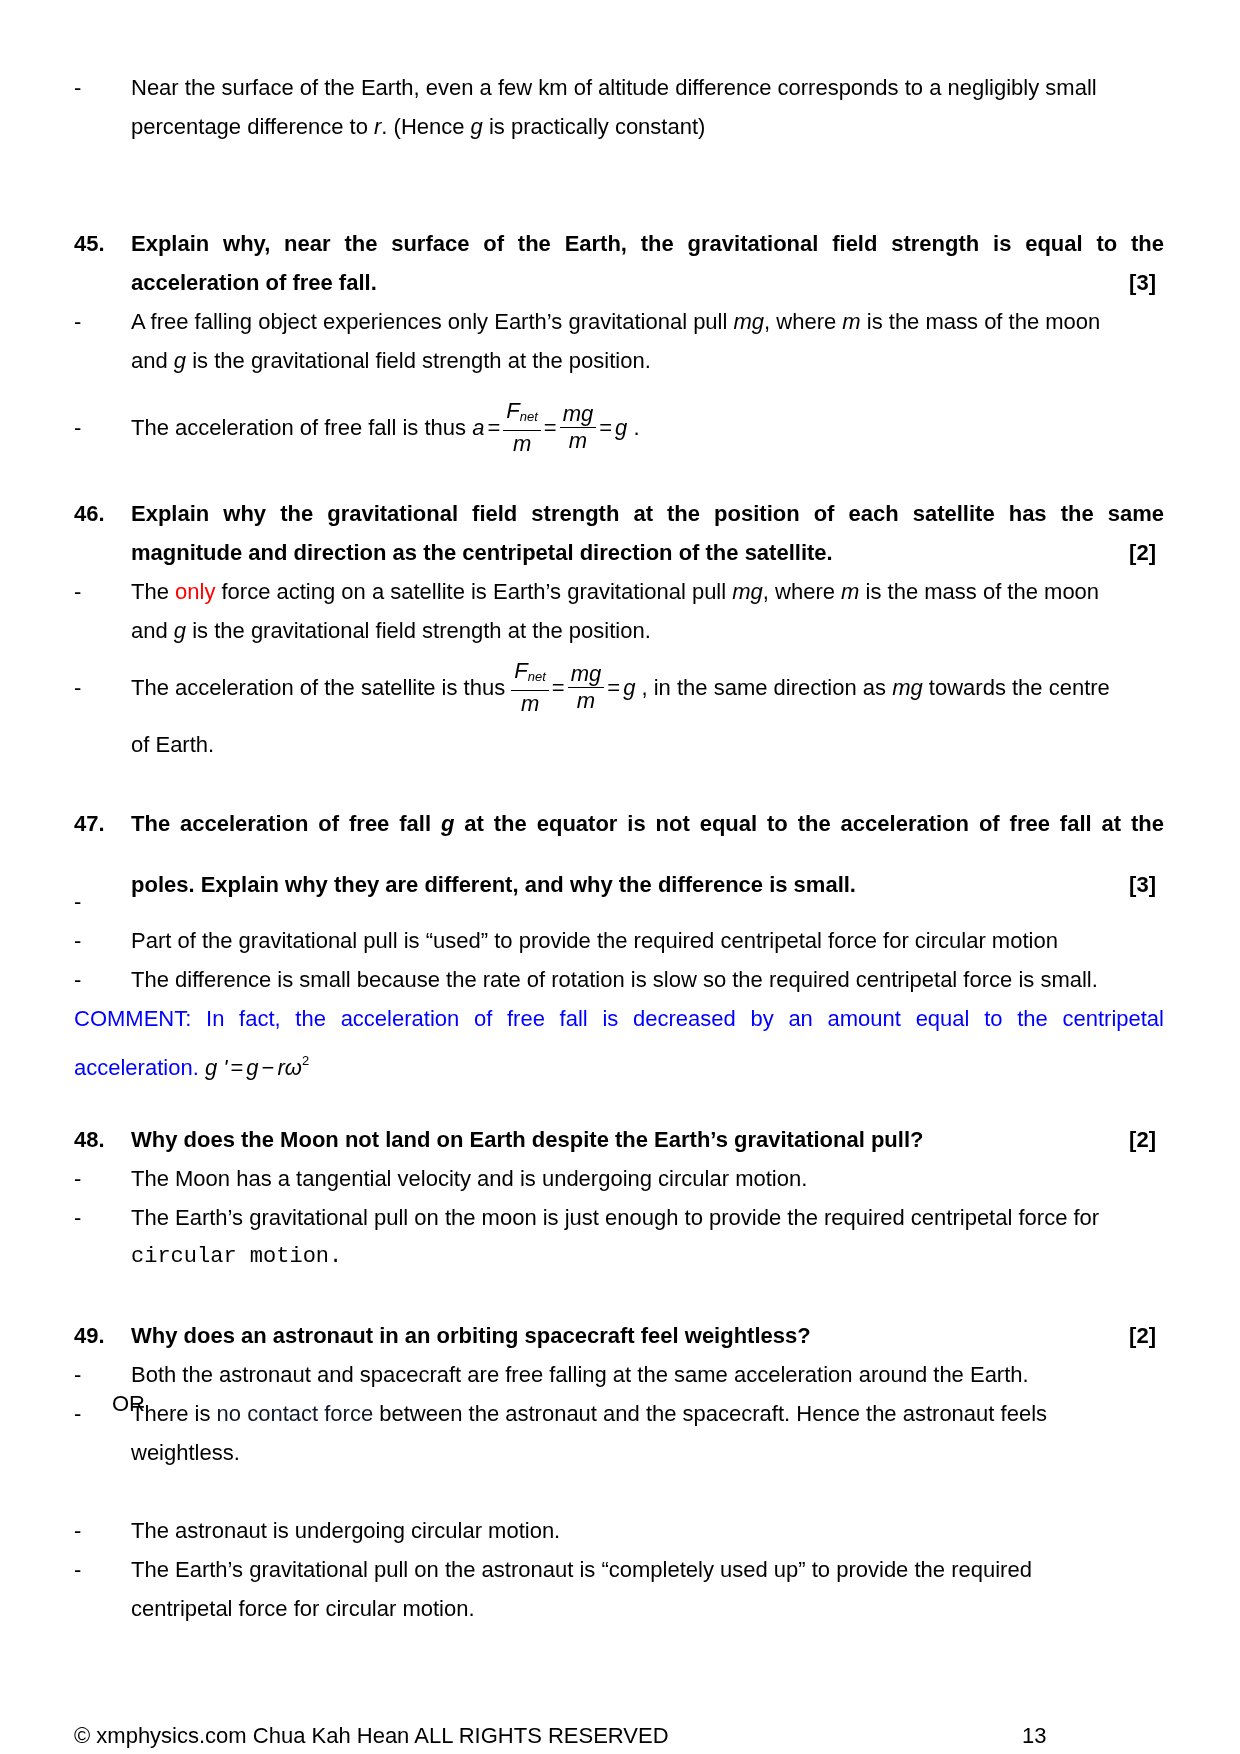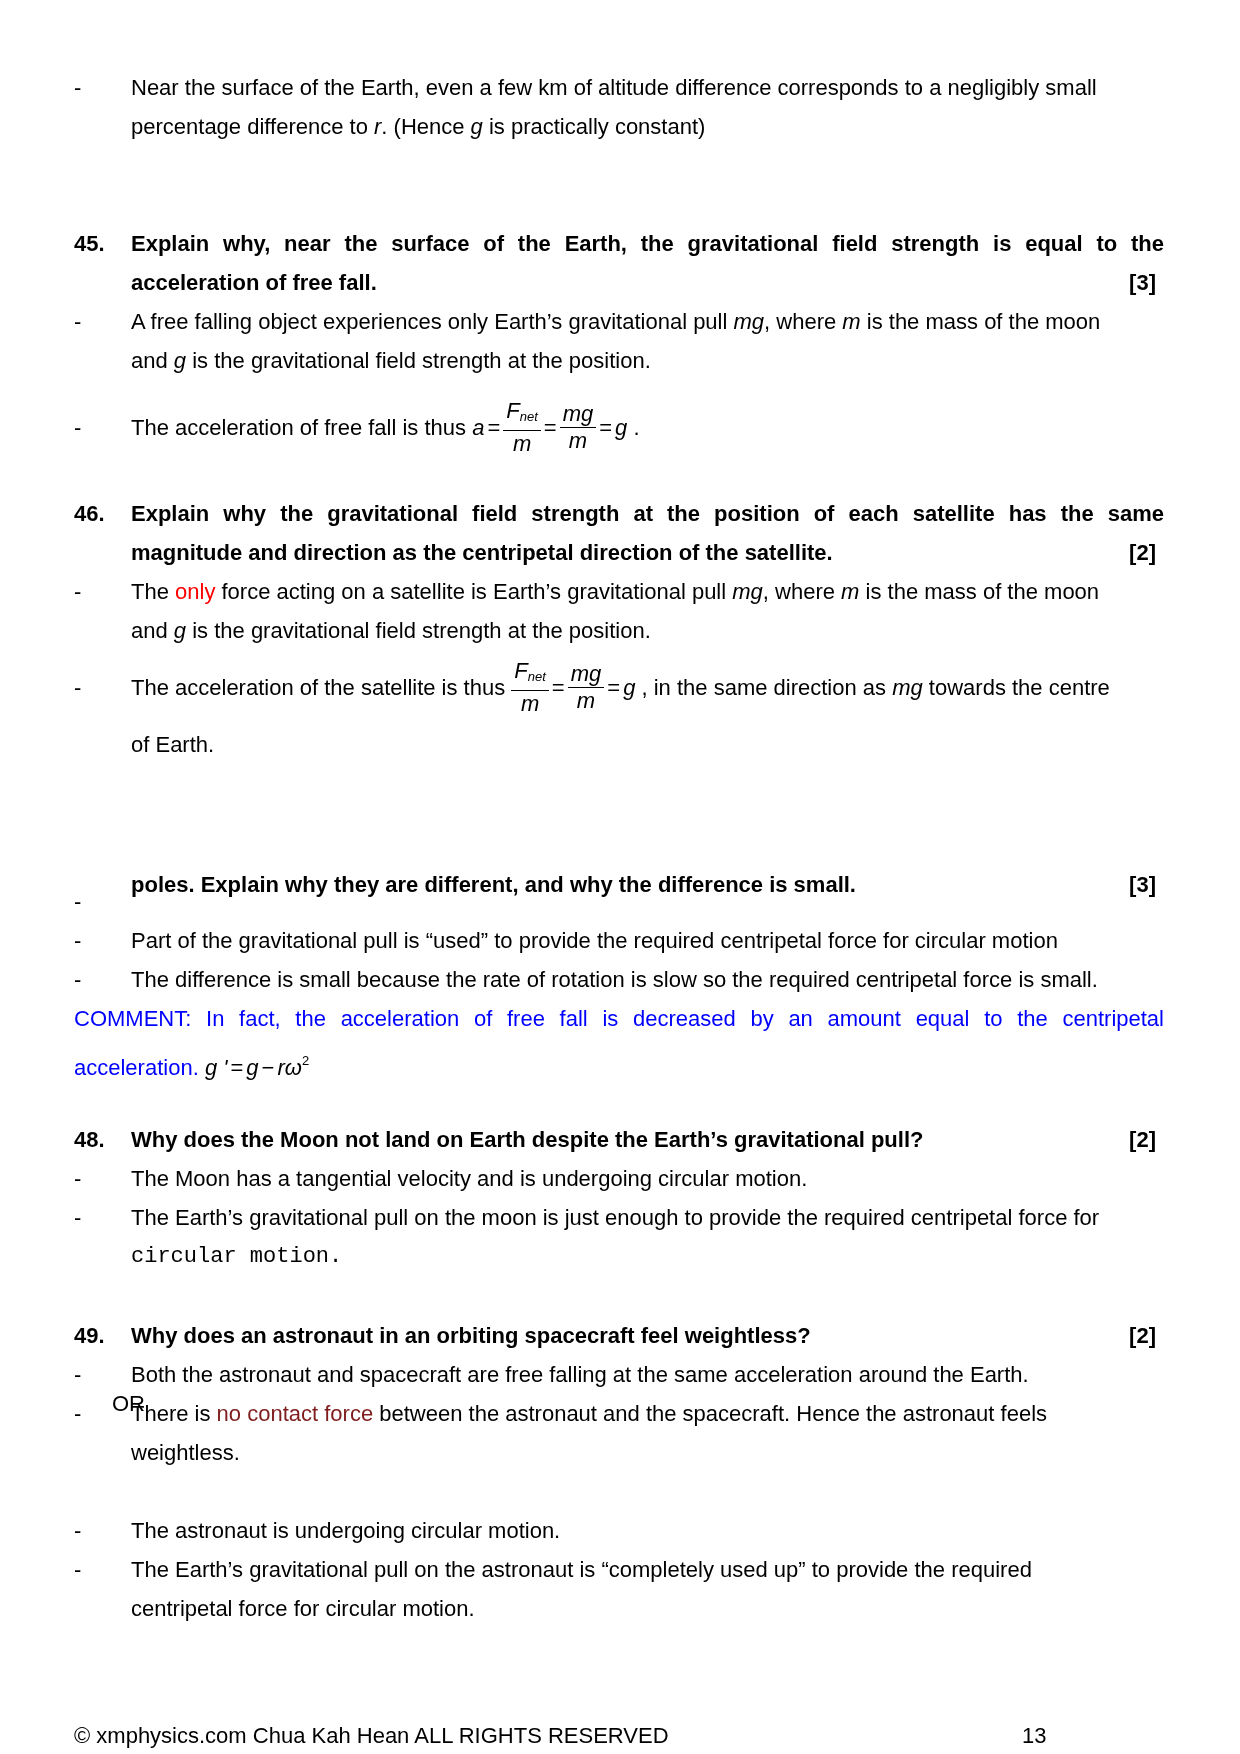--- a/index.html
+++ b/index.html
@@ -12,21 +12,21 @@
     .line { position: absolute; left: 0; width: 1240px; height: 40px; line-height: 40px; white-space: nowrap; }
     .dash { position: absolute; left: 74px; }
     .txt { position: absolute; left: 131px; }
     .qnum { position: absolute; left: 74px; font-weight: bold; }
     .qtxt { position: absolute; left: 131px; right: 76px; font-weight: bold; text-align: justify; text-align-last: justify; }
     .qtxt-left { position: absolute; left: 131px; font-weight: bold; }
     .marks { position: absolute; right: 84px; font-weight: bold; }
     .comment-full { position: absolute; left: 74px; right: 76px; color: #0000ff; text-align: justify; text-align-last: justify; }
     .comment-left { position: absolute; left: 74px; color: #0000ff; }
     .red { color: #ff0000; }
-    .blue { color: #7f1d1d; }
+    .blue { color: #0f172a; }
     .it { font-style: italic; }
     .math { font-family: "Liberation Sans", sans-serif; font-style: italic; color: #000; }
     .frac { display: inline-block; vertical-align: middle; text-align: center; position: relative; top: -2px; }
     .frac .num { display: block; border-bottom: 1px solid #000; padding: 0 3px; line-height: 26px; }
     .frac .den { display: block; line-height: 26px; padding: 0 3px; }
     .sub { font-size: 13px; vertical-align: -3px; }
     .sup { font-size: 13px; vertical-align: 10px; }
     .eq { font-style: normal; padding: 0 3px; }
     .or { position: absolute; left: 112px; }
     .footer { position: absolute; left: 74px; }
@@ -89,20 +89,24 @@
     <span class="dash">-</span>
     <span class="txt">
       <span>The acceleration of the satellite is thus </span>
       <span class="math"><span class="frac"><span class="num"><span>F</span><span class="sub">net</span></span><span class="den">m</span></span><span class="eq">=</span><span class="frac"><span class="num">mg</span><span class="den">m</span></span><span class="eq">=</span><span>g</span></span><span> , in the same direction as </span><span class="it">mg</span><span> towards the centre</span>
     </span>
   </div>
   <div class="line" style="top:725px;">
     <span class="txt">of Earth.</span>
   </div>
 
+  <div class="line" style="top:804px;">
+    <span class="qnum">47.</span>
+    <span class="qtxt"><span>The acceleration of free fall </span><span class="it">g</span><span> at the equator is not equal to the acceleration of free fall at the</span></span>
+  </div>
   <div class="line" style="top:865px;">
     <span class="qtxt-left">poles. Explain why they are different, and why the difference is small.</span>
     <span class="marks">[3]</span>
   </div>
   <div class="line" style="top:882px;">
     <span class="dash">-</span>
   </div>
   <div class="line" style="top:921px;">
     <span class="dash">-</span>
     <span class="txt">Part of the gravitational pull is “used” to provide the required centripetal force for circular motion</span>

